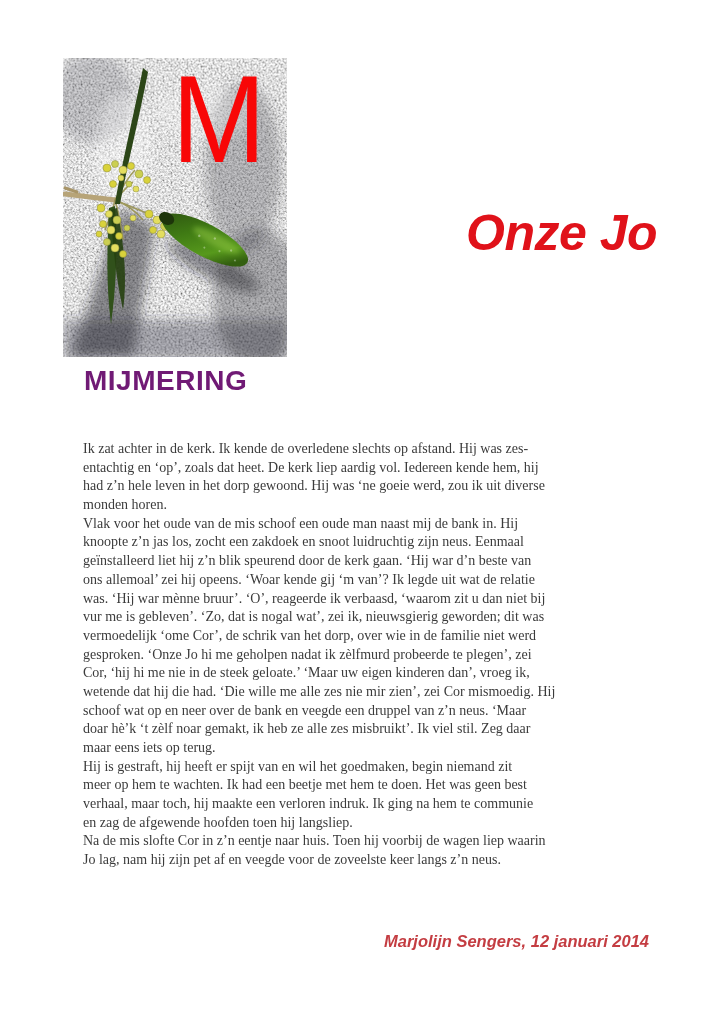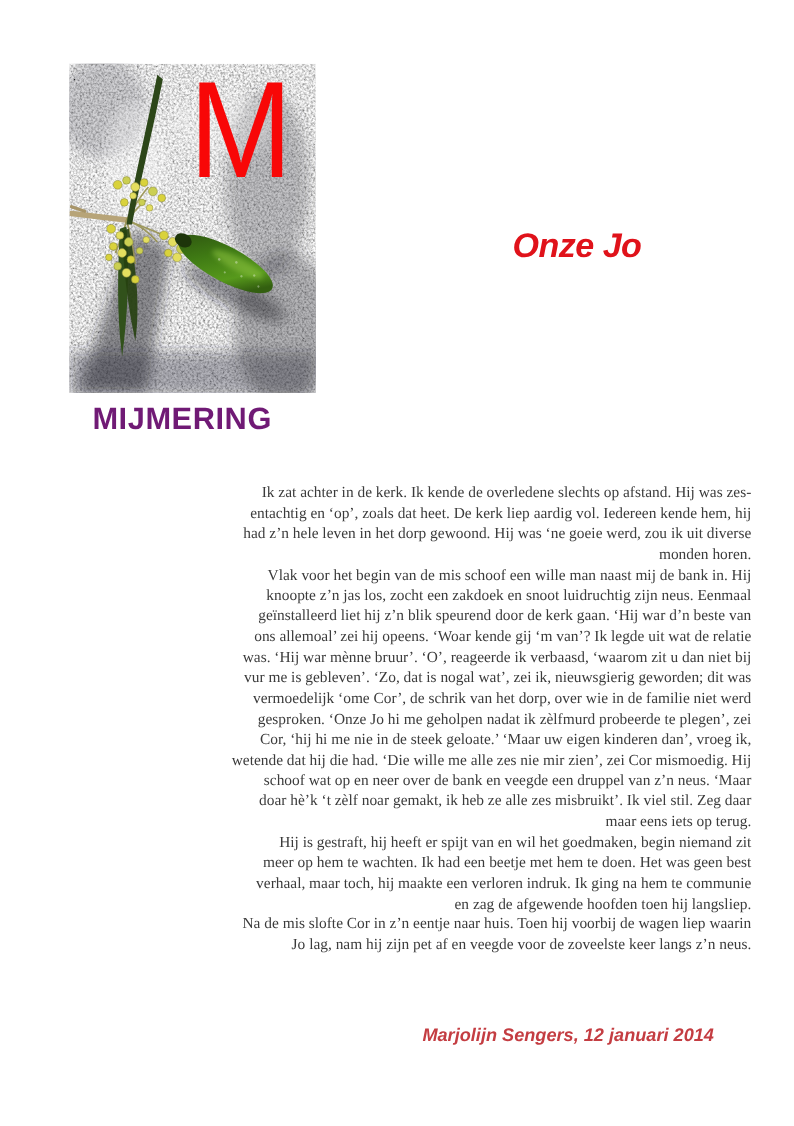--- a/index.html
+++ b/index.html
@@ -31,21 +31,21 @@
     color: #f80707;
     transform: scaleX(0.9);
     transform-origin: left top;
     letter-spacing: 0;
   }
   .title {
     position: absolute;
     left: 466px; top: 208px;
     margin: 0;
     font-family: "Liberation Sans", sans-serif;
-    font-size: 31px;
+    font-size: 50px;
     line-height: 1;
     font-style: italic;
     font-weight: 700;
     letter-spacing: -0.5px;
     color: #e0121a;
   }
   .heading {
     position: absolute;
     left: 84px; top: 367px;
     margin: 0;
@@ -61,21 +61,20 @@
     left: 83px; top: 440px;
     width: 600px;
     font-family: "Liberation Serif", serif;
     font-size: 14px;
     line-height: 18.7px;
     color: #3b3b3b;
   }
   .bodytext .line {
     white-space: pre;
     height: 18.7px;
-    text-align: right;
   }
   .signature {
     position: absolute;
     left: 384px; top: 933px;
     font-family: "Liberation Sans", sans-serif;
     font-size: 16.5px;
     line-height: 1;
     font-style: italic;
     font-weight: 700;
     color: #c43d42;
@@ -197,21 +196,21 @@
 
   <h1 class="title">Onze Jo</h1>
 
   <h2 class="heading">MIJMERING</h2>
 
   <div class="bodytext">
       <div class="line">Ik zat achter in de kerk. Ik kende de overledene slechts op afstand. Hij was zes-</div>
       <div class="line">entachtig en ‘op’, zoals dat heet. De kerk liep aardig vol. Iedereen kende hem, hij</div>
       <div class="line">had z’n hele leven in het dorp gewoond. Hij was ‘ne goeie werd, zou ik uit diverse</div>
       <div class="line">monden horen.</div>
-      <div class="line">Vlak voor het begin van de mis schoof een wille man naast mij de bank in. Hij</div>
+      <div class="line">Vlak voor het oude van de mis schoof een oude man naast mij de bank in. Hij</div>
       <div class="line">knoopte z’n jas los, zocht een zakdoek en snoot luidruchtig zijn neus. Eenmaal</div>
       <div class="line">geïnstalleerd liet hij z’n blik speurend door de kerk gaan. ‘Hij war d’n beste van</div>
       <div class="line">ons allemoal’ zei hij opeens. ‘Woar kende gij ‘m van’? Ik legde uit wat de relatie</div>
       <div class="line">was. ‘Hij war mènne bruur’. ‘O’, reageerde ik verbaasd, ‘waarom zit u dan niet bij</div>
       <div class="line">vur me is gebleven’. ‘Zo, dat is nogal wat’, zei ik, nieuwsgierig geworden; dit was</div>
       <div class="line">vermoedelijk ‘ome Cor’, de schrik van het dorp, over wie in de familie niet werd</div>
       <div class="line">gesproken. ‘Onze Jo hi me geholpen nadat ik zèlfmurd probeerde te plegen’, zei</div>
       <div class="line">Cor, ‘hij hi me nie in de steek geloate.’ ‘Maar uw eigen kinderen dan’, vroeg ik,</div>
       <div class="line">wetende dat hij die had. ‘Die wille me alle zes nie mir zien’, zei Cor mismoedig. Hij</div>
       <div class="line">schoof wat op en neer over de bank en veegde een druppel van z’n neus. ‘Maar</div>

